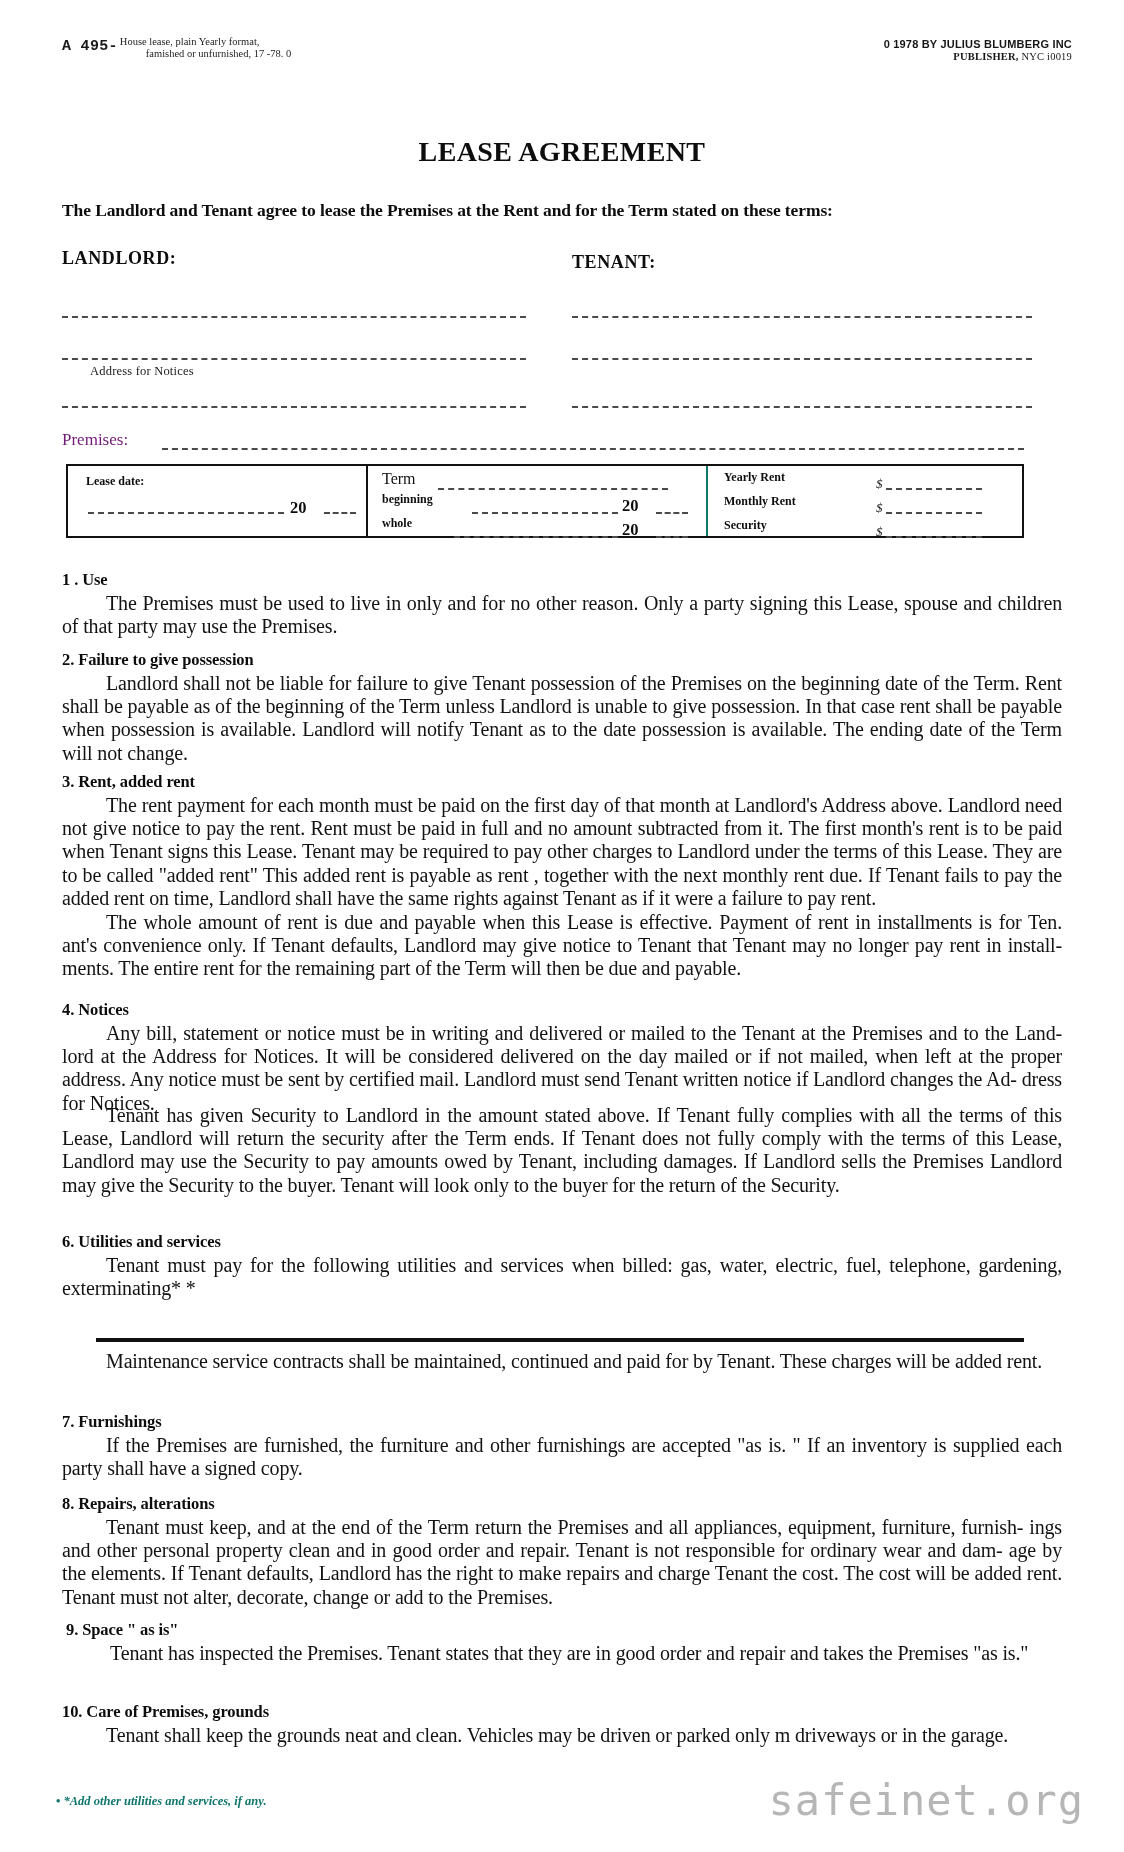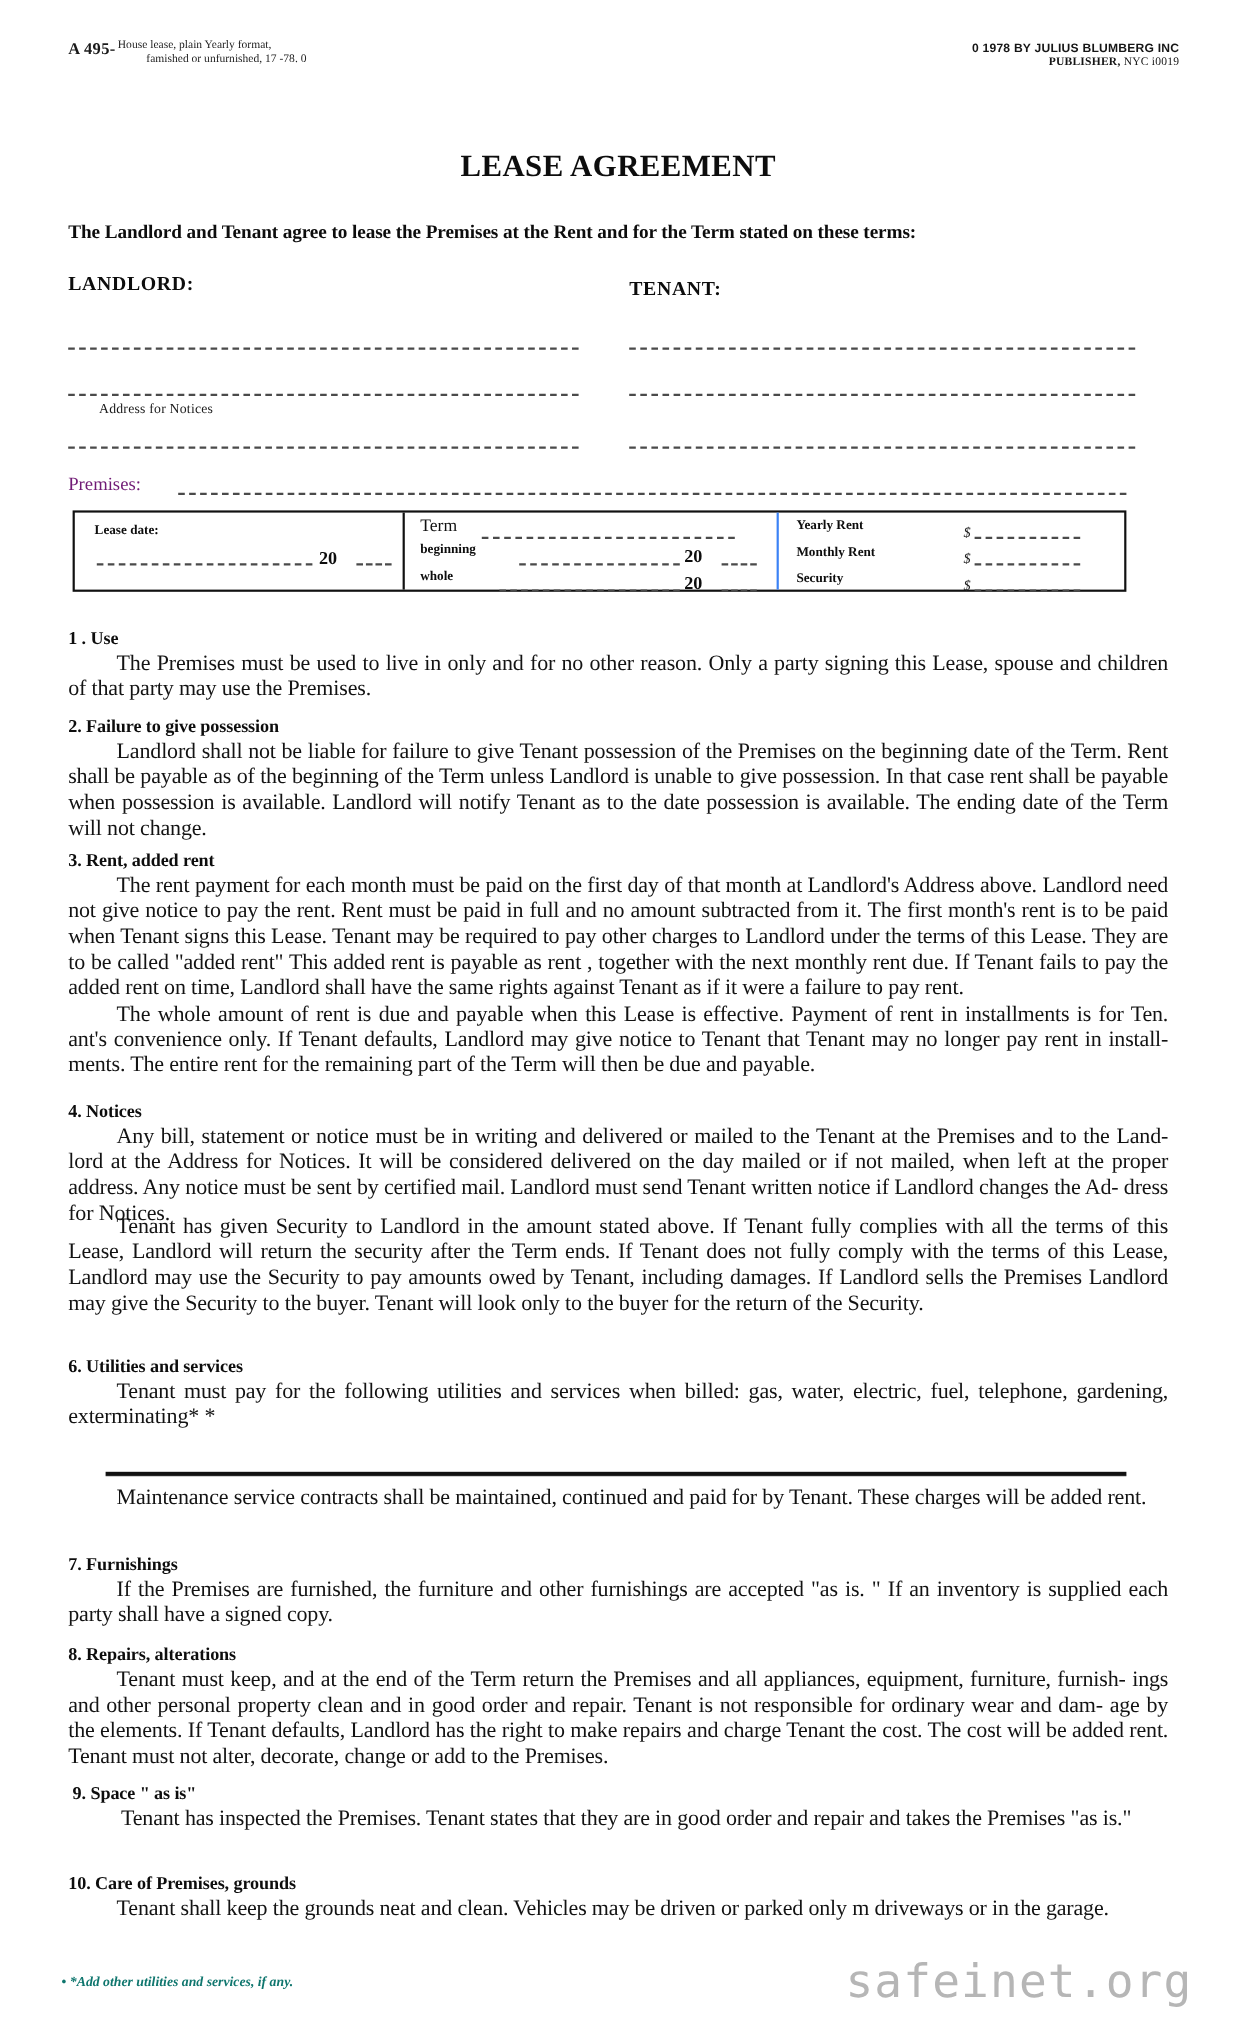--- a/index.html
+++ b/index.html
@@ -25,21 +25,21 @@
     position: absolute;
     top: 36px; left: 0; right: 0;
     height: 40px;
   }
   .hdr-left {
     position: absolute;
     left: 62px; top: 0;
     white-space: nowrap;
   }
   .hdr-code {
-    font-family: Liberation Serif, serif;
+    font-family: Liberation Mono, monospace;
     font-size: 15px;
     font-weight: 600;
     letter-spacing: .3px;
     color: #1a1a1a;
   }
   .hdr-desc {
     font-family: "Liberation Serif", serif;
     font-size: 10.5px;
     color: #1e1e1e;
     line-height: 1.18;
@@ -125,21 +125,21 @@
   
   .lease-box {
     position: absolute;
     left: 66px; top: 464px;
     width: 958px; height: 74px;
     border: 2px solid #111;
     display: flex;
   }
   .lb-cell { position: relative; height: 100%; }
   .lb-c1 { width: 300px; border-right: 2px solid #111; }
-  .lb-c2 { width: 340px; border-right: 2px solid #3b82f6; }
+  .lb-c2 { width: 340px; border-right: 2px solid #0f766e; }
   .lb-c3 { flex: 1; }
 
   .lb-title {
     position: absolute;
     font-size: 12px;
     font-weight: 700;
     color: #0d0d0d;
     white-space: nowrap;
   }
   .lb-txt {

